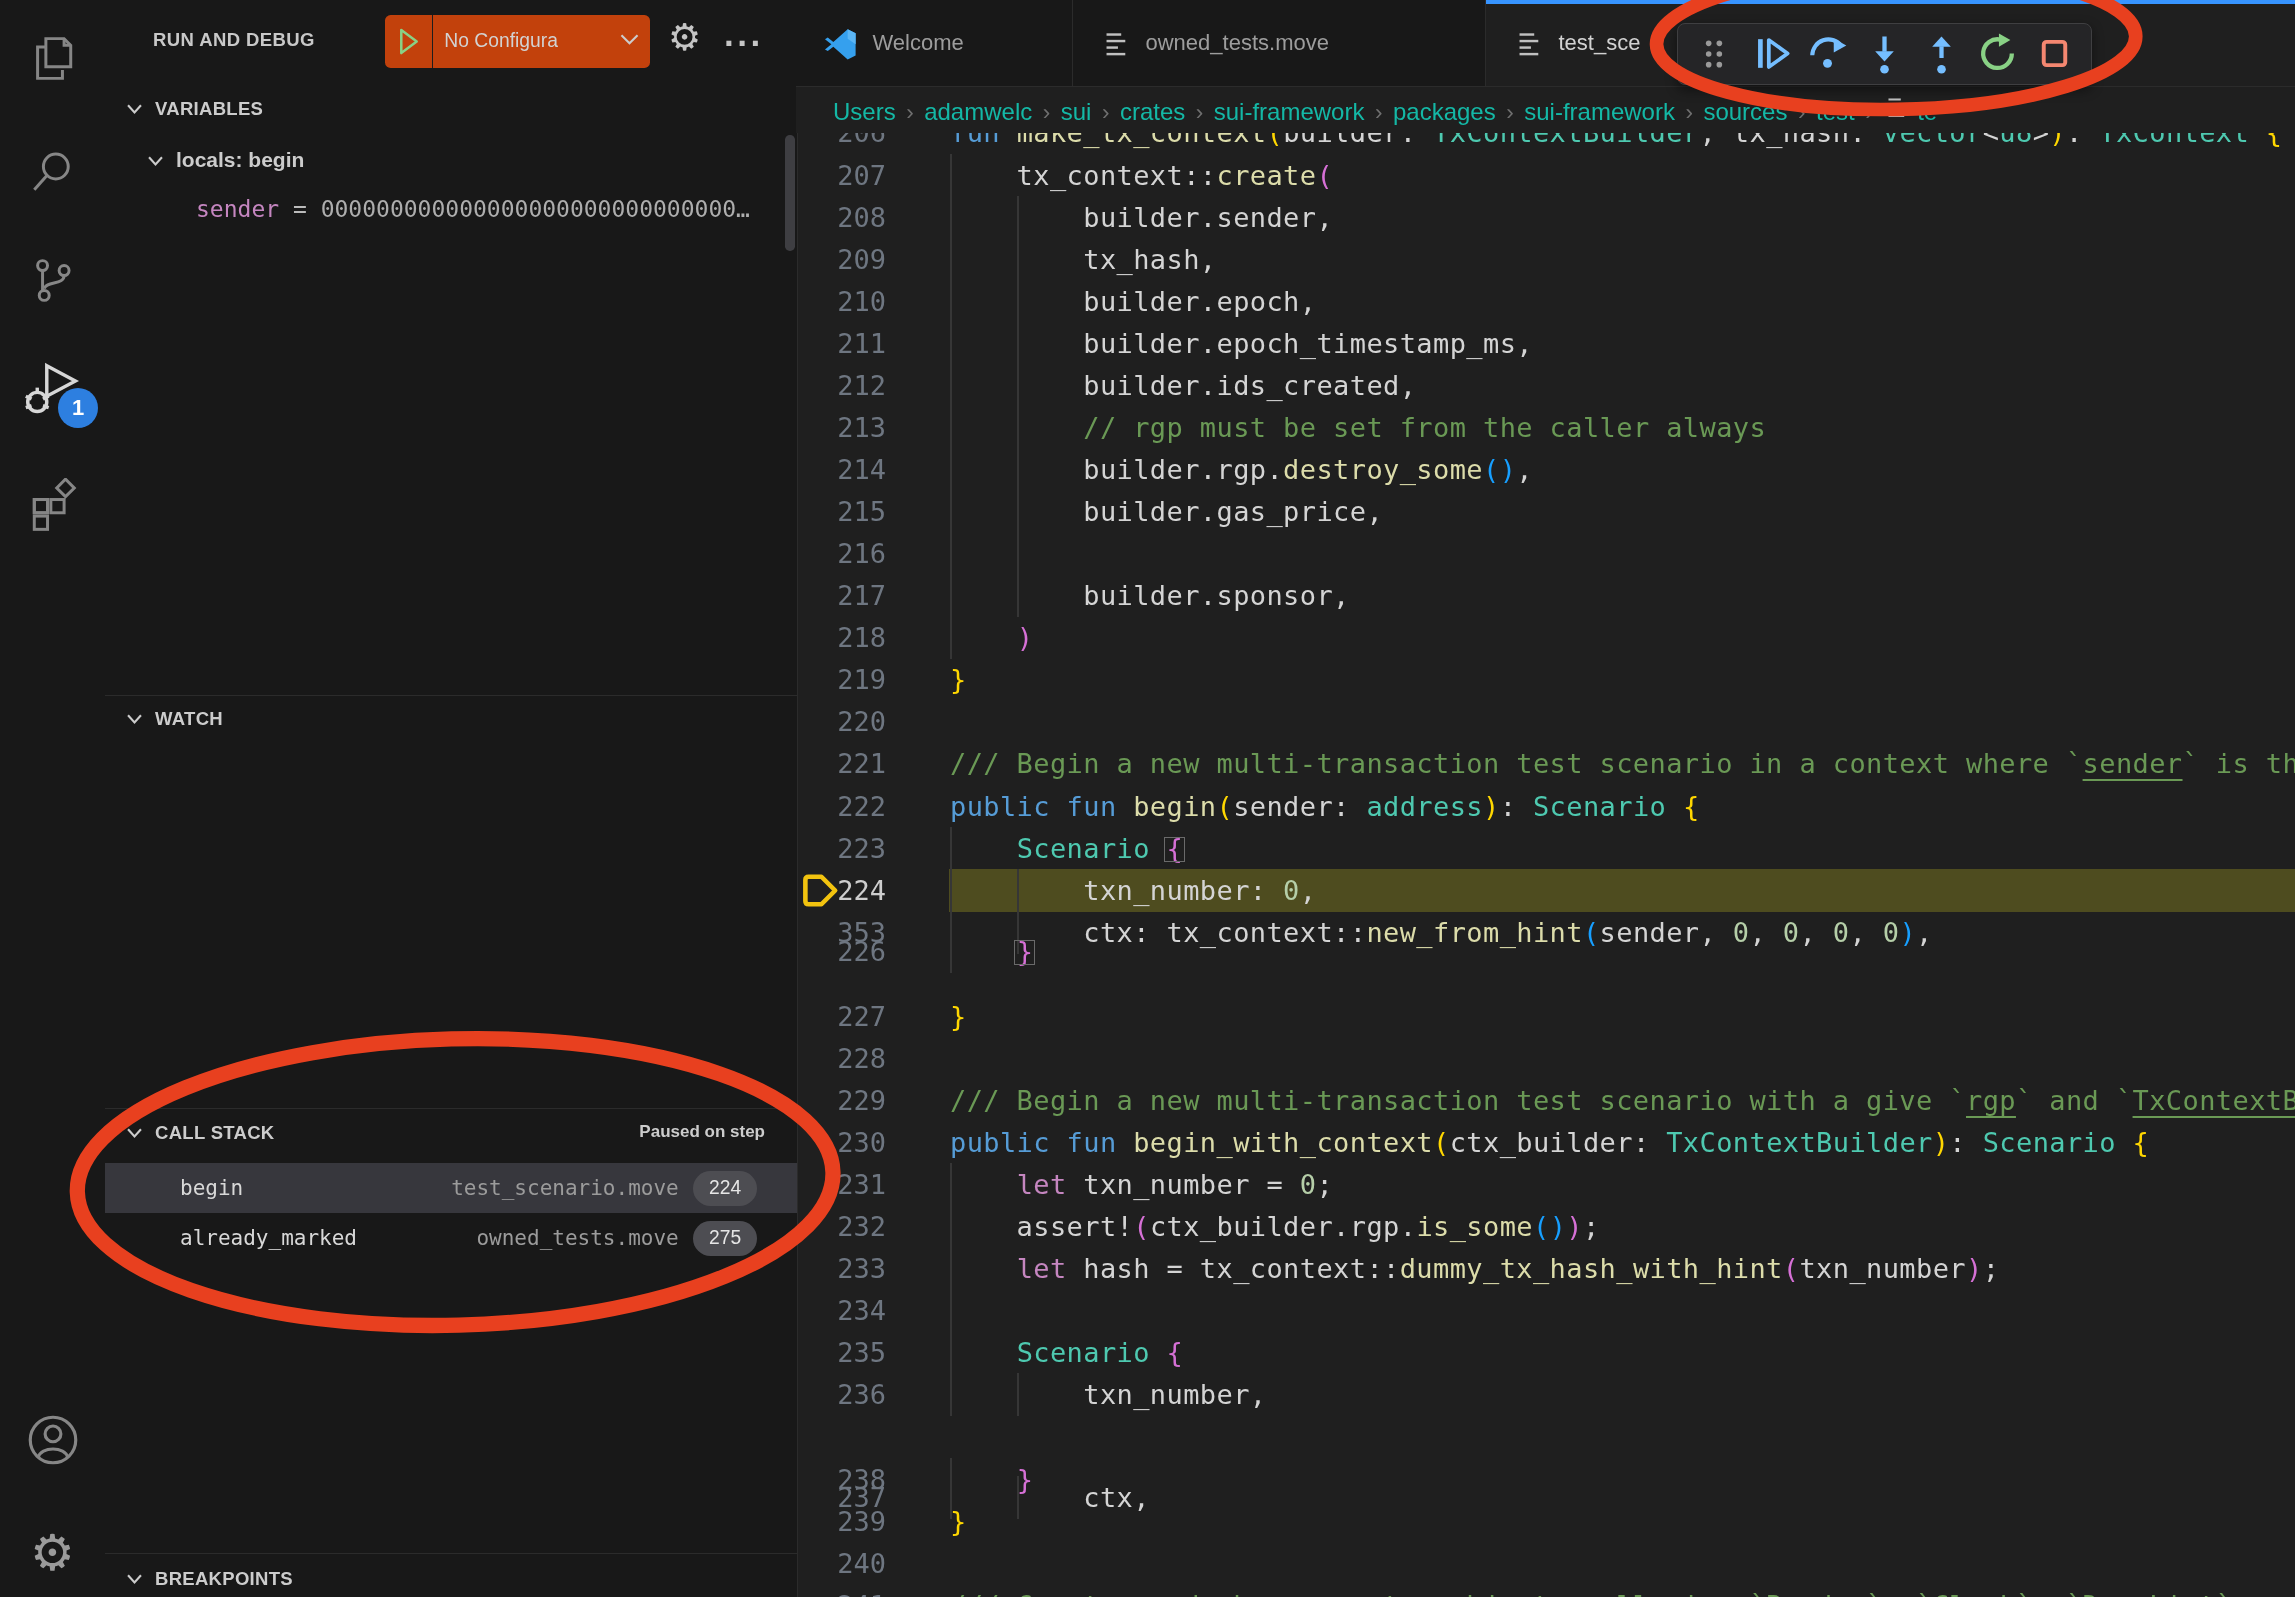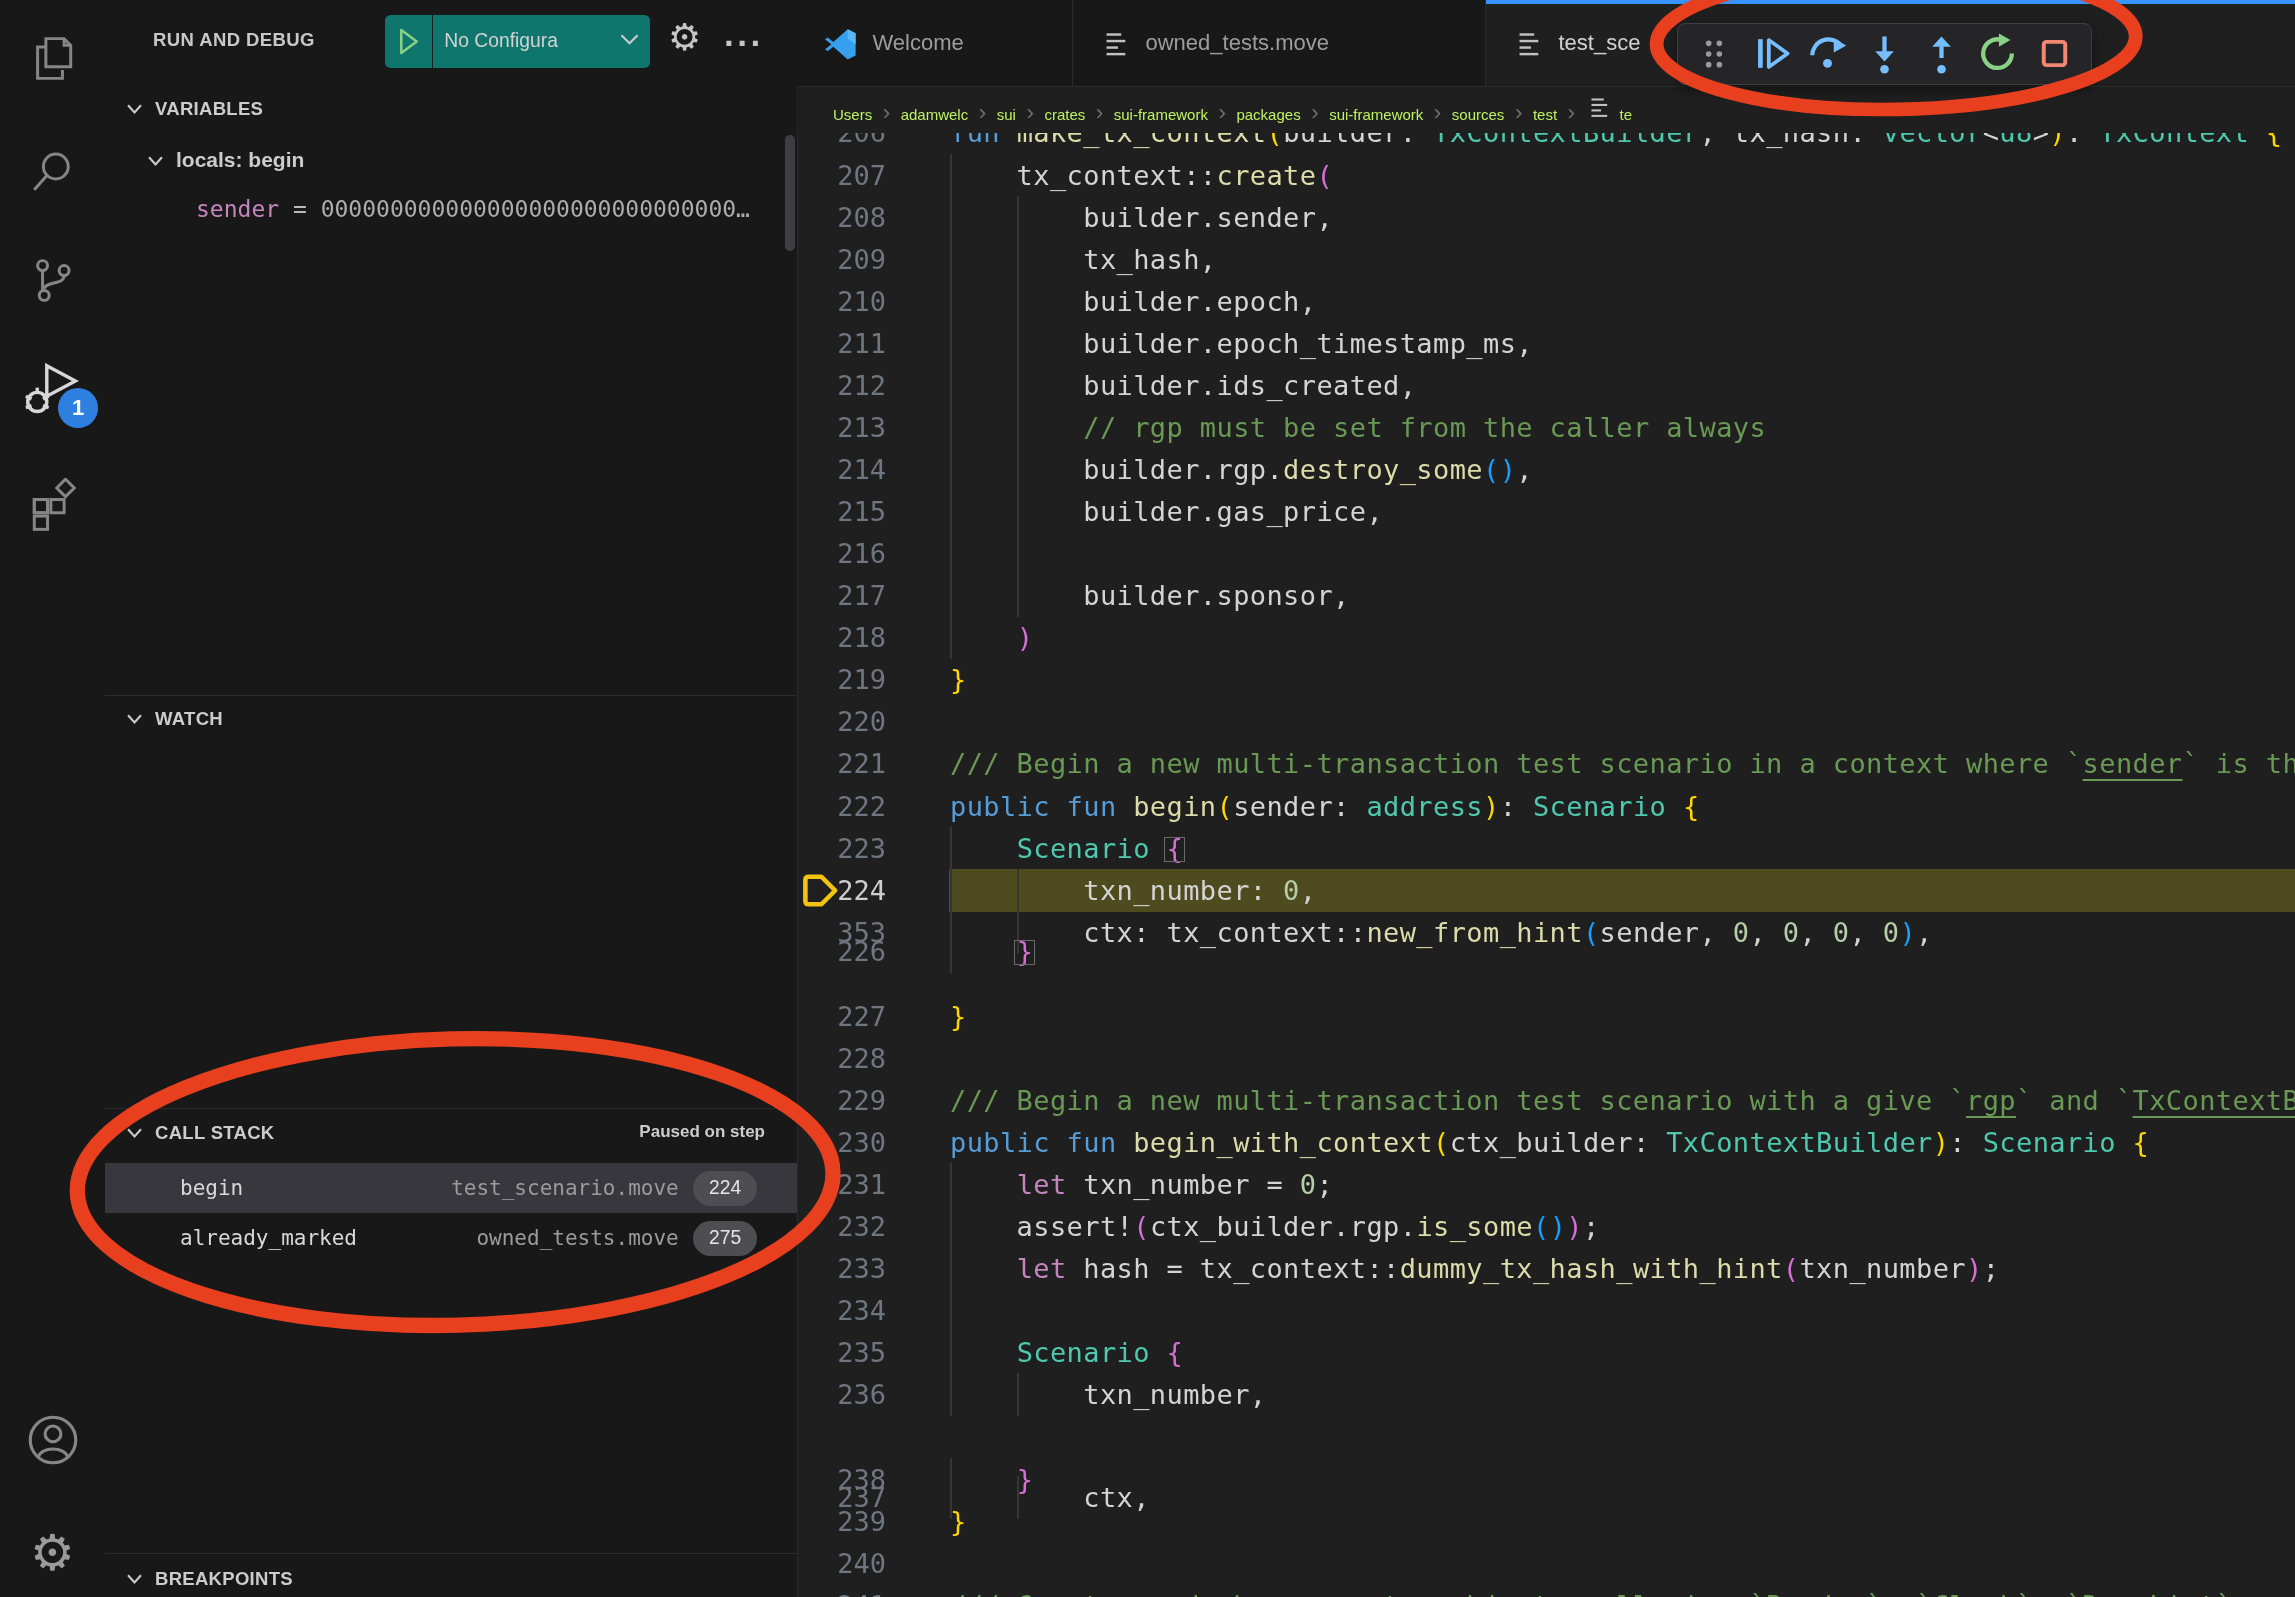--- a/index.html
+++ b/index.html
@@ -12,21 +12,21 @@
   .ab-icon{position:absolute;left:0;width:105px;height:88px;display:flex;align-items:center;justify-content:center;color:#868686;}
   .ab-icon svg{stroke:#868686;fill:none;stroke-width:3.6;}
   .ab-icon.active svg{stroke:#d7d7d7;}
   .ab-badge{position:absolute;left:58px;top:42px;width:40px;height:40px;border-radius:50%;background:#2d7fe0;
             color:#fff;font-size:22px;font-weight:700;display:flex;align-items:center;justify-content:center;}
   .gear-glyph{font-family:"DejaVu Sans",sans-serif;font-size:50px;color:#9a9a9a;line-height:1;}
 
   
   #sidebar{left:105px;top:0;width:692px;height:1597px;background:#181818;border-right:0.8px solid #2b2b2b;}
   .side-title{position:absolute;left:48px;top:29px;font-size:18.5px;font-weight:600;letter-spacing:0.4px;color:#c8c8c8;}
-  #cfgpill{position:absolute;left:280px;top:14.5px;width:265px;height:53px;background:#0f766e;border-radius:5.6px;
+  #cfgpill{position:absolute;left:280px;top:14.5px;width:265px;height:53px;background:#c2410c;border-radius:5.6px;
            display:flex;align-items:center;}
   #cfgplay{width:47px;height:53px;display:flex;align-items:center;justify-content:center;border-right:0.8px solid #1d1d1d;}
   #cfglabel{flex:1;padding-left:11.3px;font-size:19.3px;color:#d2d2d2;white-space:nowrap;overflow:hidden;}
   #cfgchev{padding-right:9.7px;}
   .hdr-icon{position:absolute;top:22.5px;font-size:35px;color:#c5c5c5;}
   .chev{stroke:#cccccc;fill:none;stroke-width:2.6;}
   .sec-hdr{position:absolute;font-size:18.5px;font-weight:600;letter-spacing:0.3px;color:#cccccc;}
   .sec-chev{position:absolute;}
   .tree-item{position:absolute;font-size:21px;color:#cccccc;}
   .divider{position:absolute;left:0;width:692px;height:0.8px;background:#2b2b2b;}
@@ -50,21 +50,21 @@
   #tabbar{left:796px;top:0;width:1499px;height:86px;background:#181818;border-bottom:0.8px solid #2b2b2b;display:flex;z-index:6;}
   .tab{height:86px;display:flex;align-items:center;gap:14.5px;padding:0 27px;border-right:0.8px solid #2b2b2b;
        font-size:22px;color:#9d9d9d;box-sizing:border-box;position:relative;white-space:nowrap;}
   .tab.active{background:#1f1f1f;color:#d2d2d2;border-right:none;}
   .tab.active::before{content:"";position:absolute;left:0;top:0;right:0;height:4px;background:#3794ff;}
   .mv-bars line{stroke:#c0c0c0;stroke-width:3;}
 
   
   #breadcrumb{left:796px;top:86px;width:1499px;height:47px;background:#1f1f1f;display:flex;align-items:center;
               padding-left:37px;box-sizing:border-box;z-index:5;overflow:hidden;white-space:nowrap;}
-  .bci{font-size:15px;color:#bef264;}
+  .bci{font-size:24px;color:#14b8a6;}
   .sep{font-size:22.5px;color:#6f6f6f;padding:0 10.5px;}
   .mvi{margin-right:8px;}
 
   
   #dbgbar{left:1677px;top:22.5px;width:415px;height:62px;background:#252527;border:1.6px solid #3f3f41;border-radius:8px;
           box-shadow:0 4.8px 11.3px rgba(0,0,0,.45);display:flex;align-items:center;justify-content:space-between;
           padding:0 11.3px;box-sizing:border-box;z-index:7;}
   .dbtn{width:50px;height:50px;display:flex;align-items:center;justify-content:center;}
 
   

